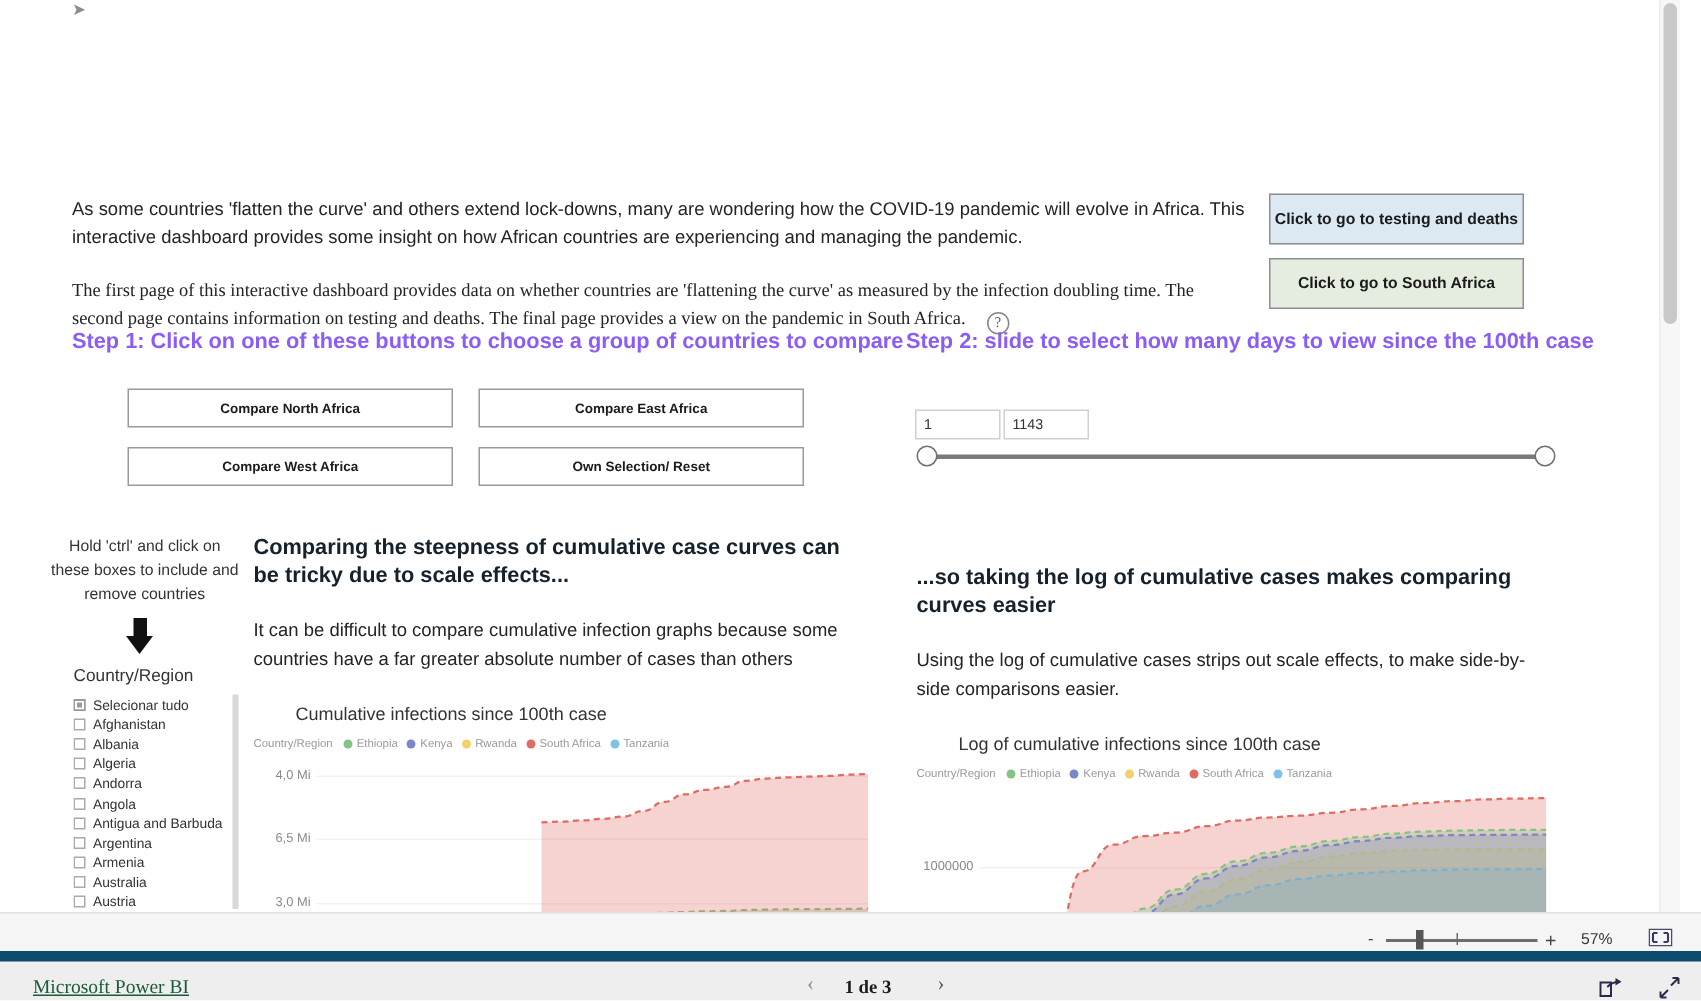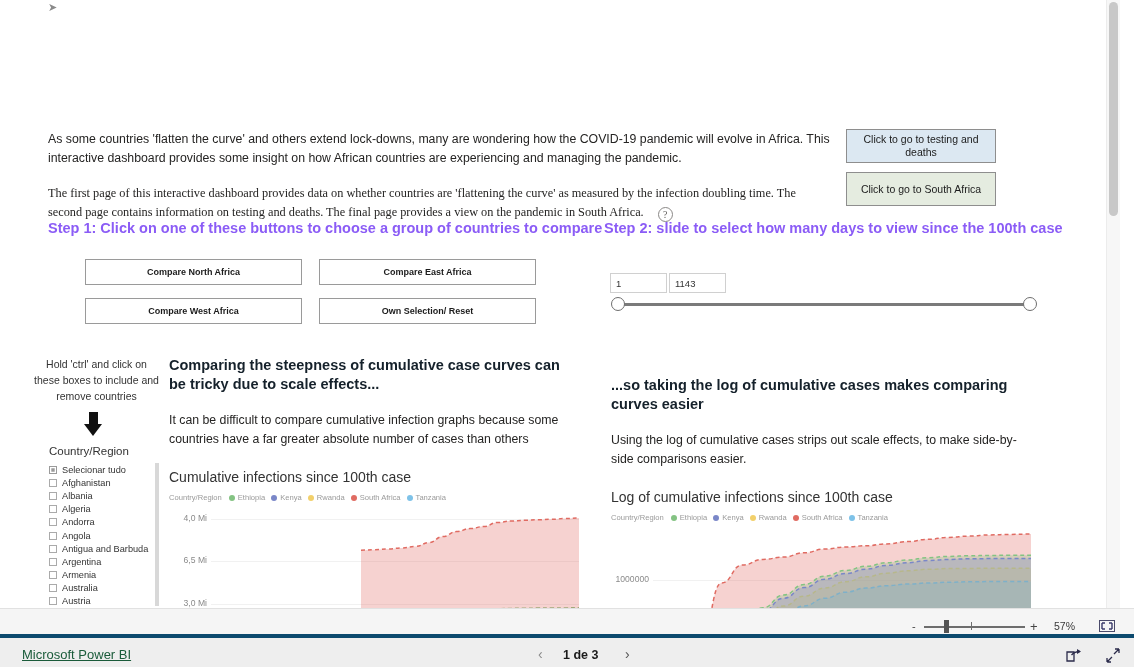--- a/index.html
+++ b/index.html
@@ -34,23 +34,23 @@
   .intro p + p { margin-top: 16px; font-family: Liberation Serif, serif; }
   .help-icon {
     display: inline-block; width: 15px; height: 15px;
     border: 1px solid #8a8886; border-radius: 50%;
     font-size: 10px; line-height: 13px; text-align: center;
     color: #605e5c; margin-left: 14px; vertical-align: -2px;
   }
 
   
   .navbtn {
-    position: absolute; width: 150px; height: 34px;
+    position: absolute; width: 170px; height: 34px;
     border: 1px solid #8e8e8e;
-    font-size: 10.5px; font-weight: normal; color: #1b1b1b;
+    font-size: 10.5px; font-weight: bold; color: #1b1b1b;
     display: flex; align-items: center; justify-content: center;
     cursor: pointer; text-align: center; line-height: 13px;
   }
   #nav-testing { left: 846px; top: 129px; background: #dce8f2; }
   #nav-sa      { left: 846px; top: 172px; background: #e5ece0; }
 
   
   .step-head {
     position: absolute; font-size: 14.5px; font-weight: bold; color: #8b5cf6;
     white-space: nowrap;
@@ -132,21 +132,21 @@
   .panel { position: absolute; }
   #panel-left  { left: 169px; top: 356px; width: 410px; }
   #panel-right { left: 611px; top: 376px; width: 420px; }
   .panel-title {
     font-size: 14.5px; font-weight: bold; color: #15212b; line-height: 19px;
   }
   .panel-body {
     margin-top: 17px; font-size: 12.3px; line-height: 19px; color: #252423;
   }
   .chart-title {
-    margin-top: 20px; font-size: 14px; color: #333;
+    margin-top: 20px; font-size: 12px; color: #333; margin-left: 28px;
   }
   .legend { margin-top: 8px; display: flex; align-items: center; flex-wrap: nowrap; }
   .legend-label { font-size: 7.6px; color: #9a9a9a; margin-right: 7px; white-space: nowrap; }
   .legend-item { display: flex; align-items: center; margin-right: 6px; white-space: nowrap; }
   .legend-dot { width: 6px; height: 6px; border-radius: 50%; margin-right: 3px; }
   .legend-txt { font-size: 7.6px; color: #9a9a9a; }
 
   
   .plot { position: relative; margin-top: 6px; height: 112px; overflow: hidden; }
   .gridline { position: absolute; left: 42px; right: 0; height: 1px; background: #f1f1f1; }
@@ -175,21 +175,21 @@
   #zoom-track { position: absolute; left: 924px; top: 17px; width: 101px; height: 1.6px; background: #6d6d6d; }
   #zoom-thumb { position: absolute; left: 944px; top: 11px; width: 5px; height: 13px; background: #555; cursor: pointer; }
   #zoom-mid   { position: absolute; left: 971px; top: 13px; width: 1.4px; height: 8px; background: #6d6d6d; }
   #zoom-plus  { position: absolute; left: 1030px; top: 10px; font-size: 13px; color: #444; cursor: pointer; }
   #zoom-pct   { position: absolute; left: 1054px; top: 11px; font-size: 10.5px; color: #3a3a3a; }
   #fit-icon   { position: absolute; left: 1099px; top: 9px; width: 16px; height: 12px; cursor: pointer; }
 
   
   #footer {
     position: absolute; left: 0; top: 634px; width: 1134px; height: 33px;
-    background: #eeeeee; border-top: 4px solid #0c4a6e;
+    background: #eeeeee; border-top: 7px solid #0c4a6e; font-family: Liberation Serif, serif;
   }
   #pbi-link {
     position: absolute; left: 22px; top: 9px;
     font-size: 13px; color: #1a5b3a; text-decoration: underline; cursor: pointer;
   }
   #page-prev { position: absolute; left: 538px; top: 8px; font-size: 14px; color: #8a8a8a; cursor: pointer; }
   #page-label { position: absolute; left: 563px; top: 10px; font-size: 12.5px; color: #1b1b1b; font-weight: bold; }
   #page-next { position: absolute; left: 625px; top: 8px; font-size: 14px; color: #555; cursor: pointer; }
   #share-icon { position: absolute; left: 1065px; top: 10px; width: 18px; height: 15px; cursor: pointer; }
   #fs-icon    { position: absolute; left: 1105px; top: 10px; width: 16px; height: 15px; cursor: pointer; }

